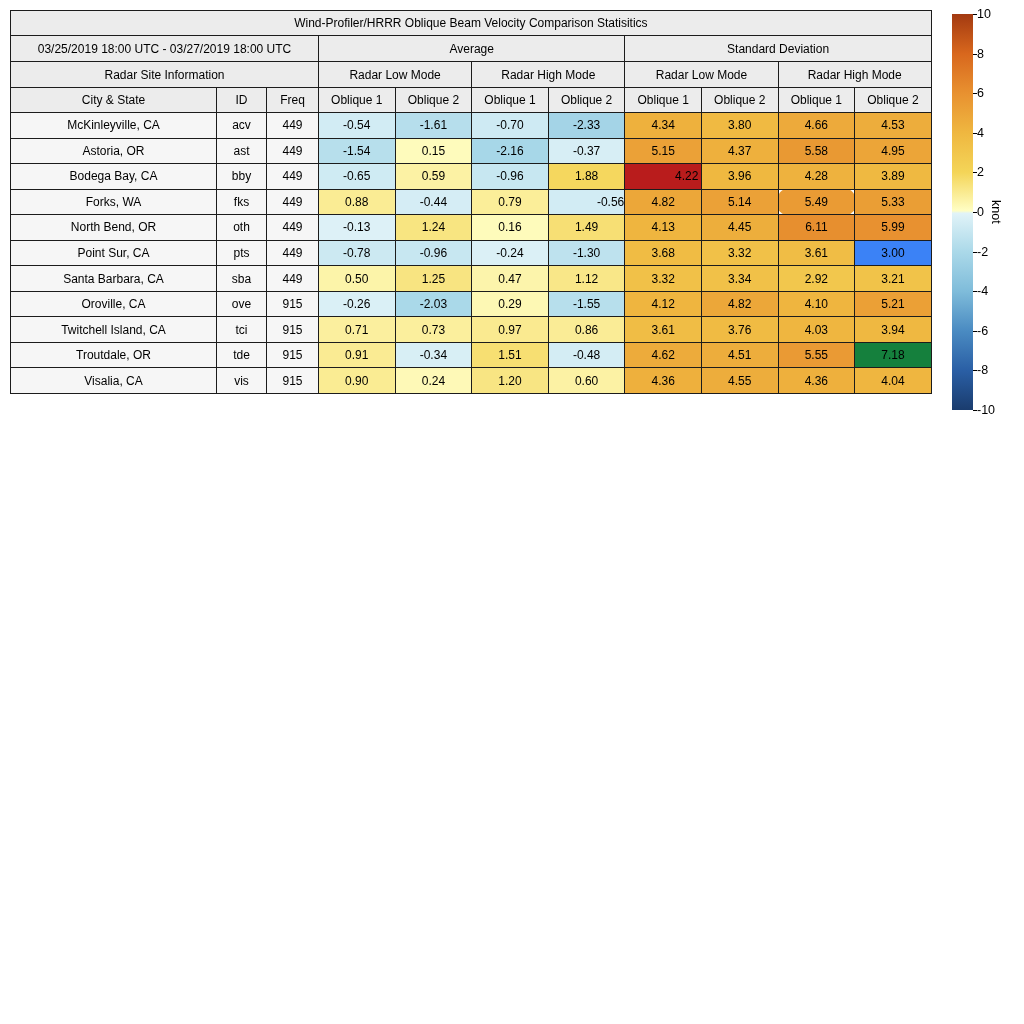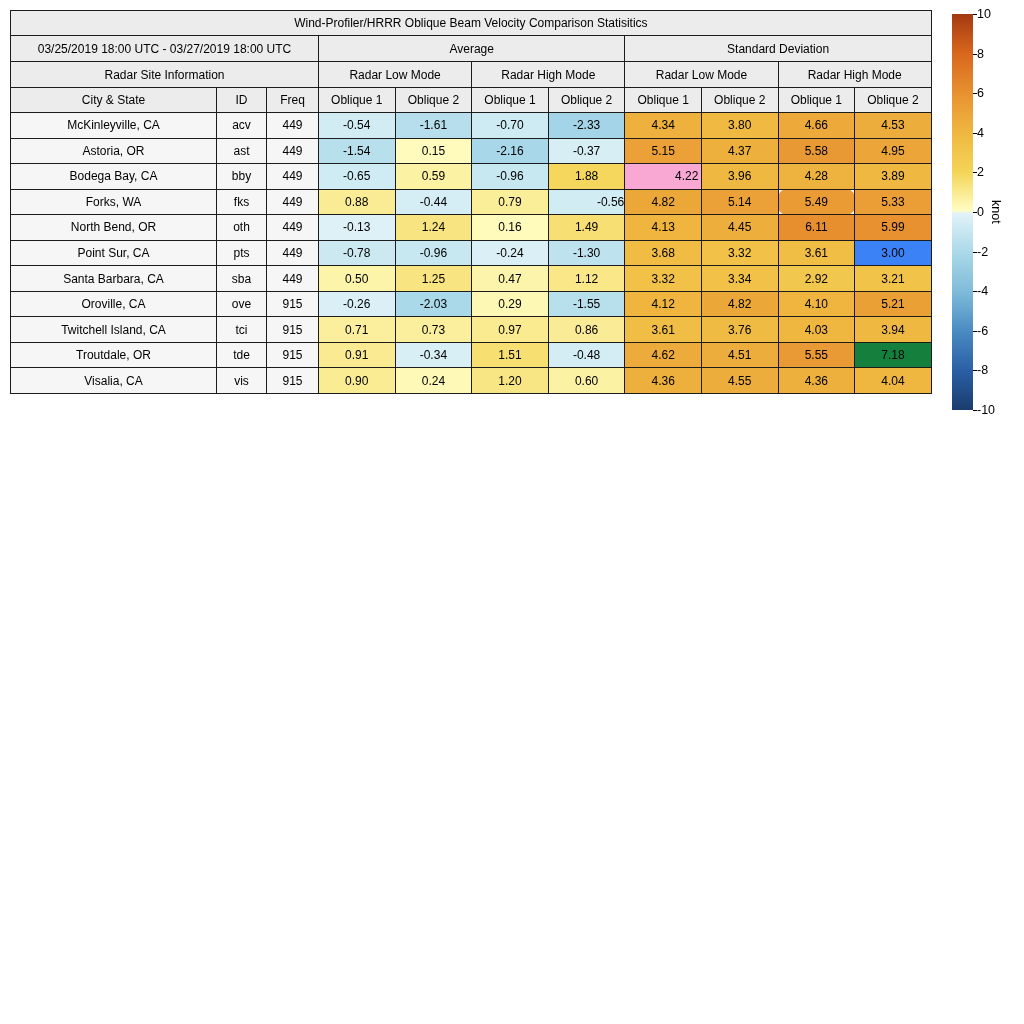--- a/index.html
+++ b/index.html
@@ -111,21 +111,21 @@
           <td class="val" style="background: rgb(236, 165, 56);">4.95</td>
         </tr>
         <tr class="data-row">
           <td class="info">Bodega Bay, CA</td>
           <td class="info">bby</td>
           <td class="info">449</td>
           <td class="val" style="background: rgb(207, 235, 243);">-0.65</td>
           <td class="val" style="background: rgb(252, 242, 164);">0.59</td>
           <td class="val" style="background: rgb(199, 231, 241);">-0.96</td>
           <td class="val" style="background: rgb(245, 215, 94);">1.88</td>
-          <td class="val" style="background: #f9a8d4; padding-left: 47px;">4.22</td>
+          <td class="val" style="background: #b91c1c; padding-left: 47px;">4.22</td>
           <td class="val" style="background: rgb(239, 184, 64);">3.96</td>
           <td class="val" style="background: rgb(238, 178, 62);">4.28</td>
           <td class="val" style="background: rgb(239, 185, 65);">3.89</td>
         </tr>
         <tr class="data-row">
           <td class="info">Forks, WA</td>
           <td class="info">fks</td>
           <td class="info">449</td>
           <td class="val" style="background: rgb(250, 236, 148);">0.88</td>
           <td class="val" style="background: rgb(213, 237, 245);">-0.44</td>

